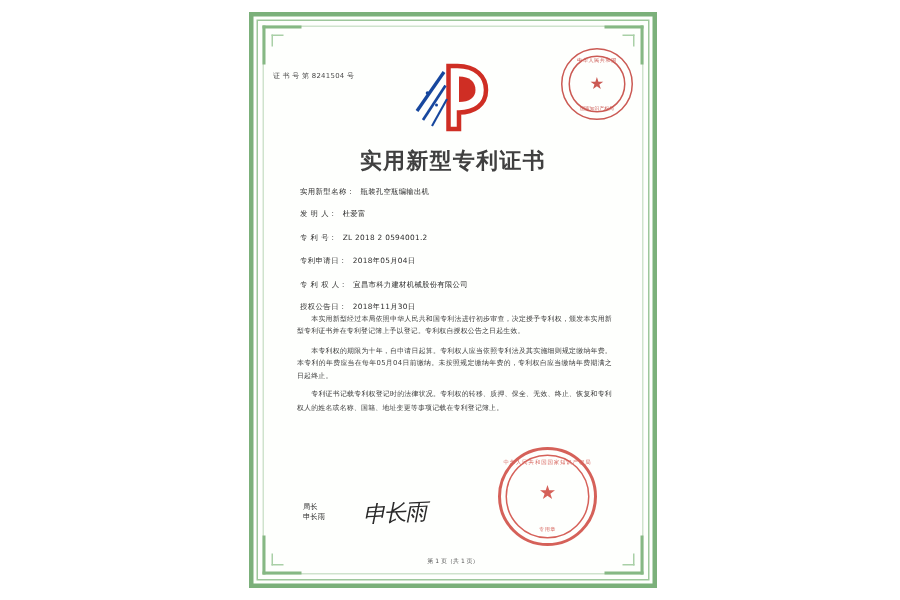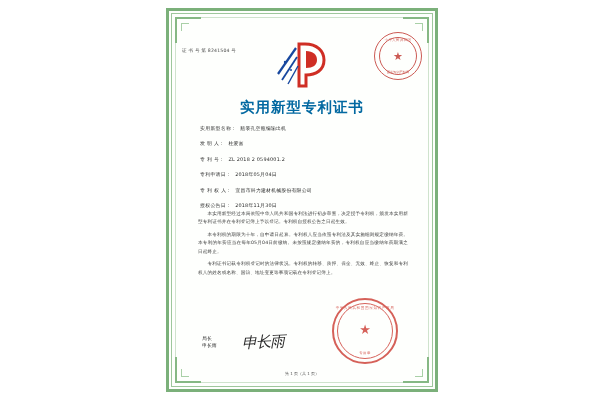--- a/index.html
+++ b/index.html
@@ -139,21 +139,21 @@
 
   
   .title {
     position: absolute;
     left: 0;
     right: 0;
     top: 76px;
     text-align: center;
     font-size: 14.5px;
     font-weight: bold;
-    color: #0369a1;
+    color: #404040;
     letter-spacing: 1px;
     font-family: "DejaVu Sans", "Liberation Sans", sans-serif;
   }
 
   
   .fields {
     position: absolute;
     left: 20px;
     right: 16px;
     top: 104px;

